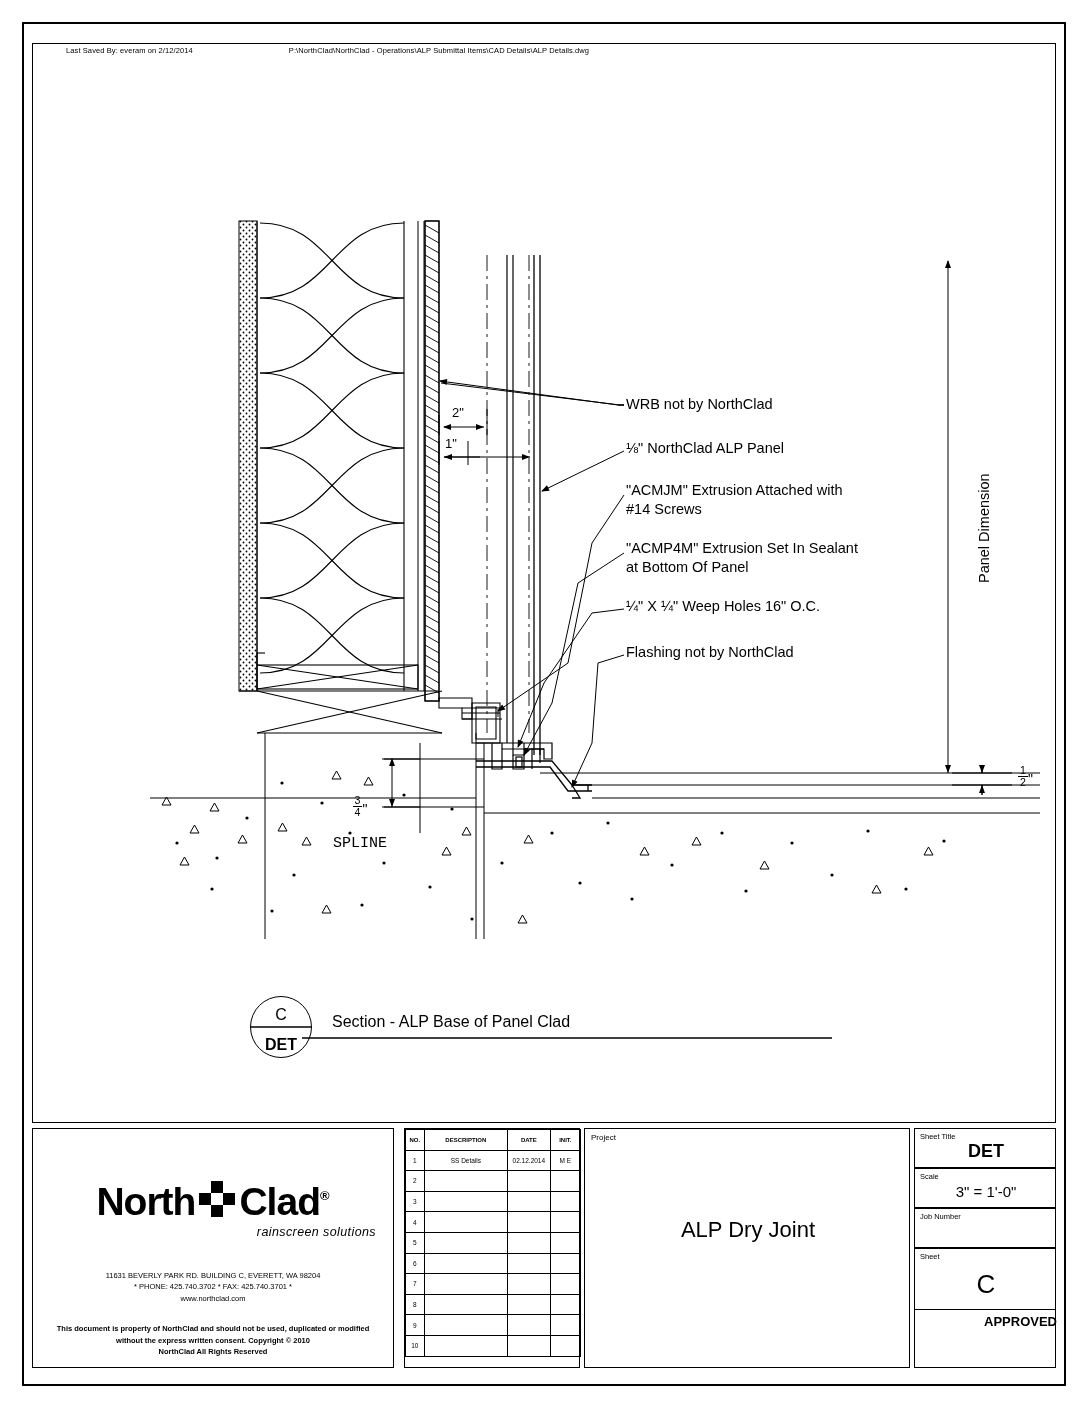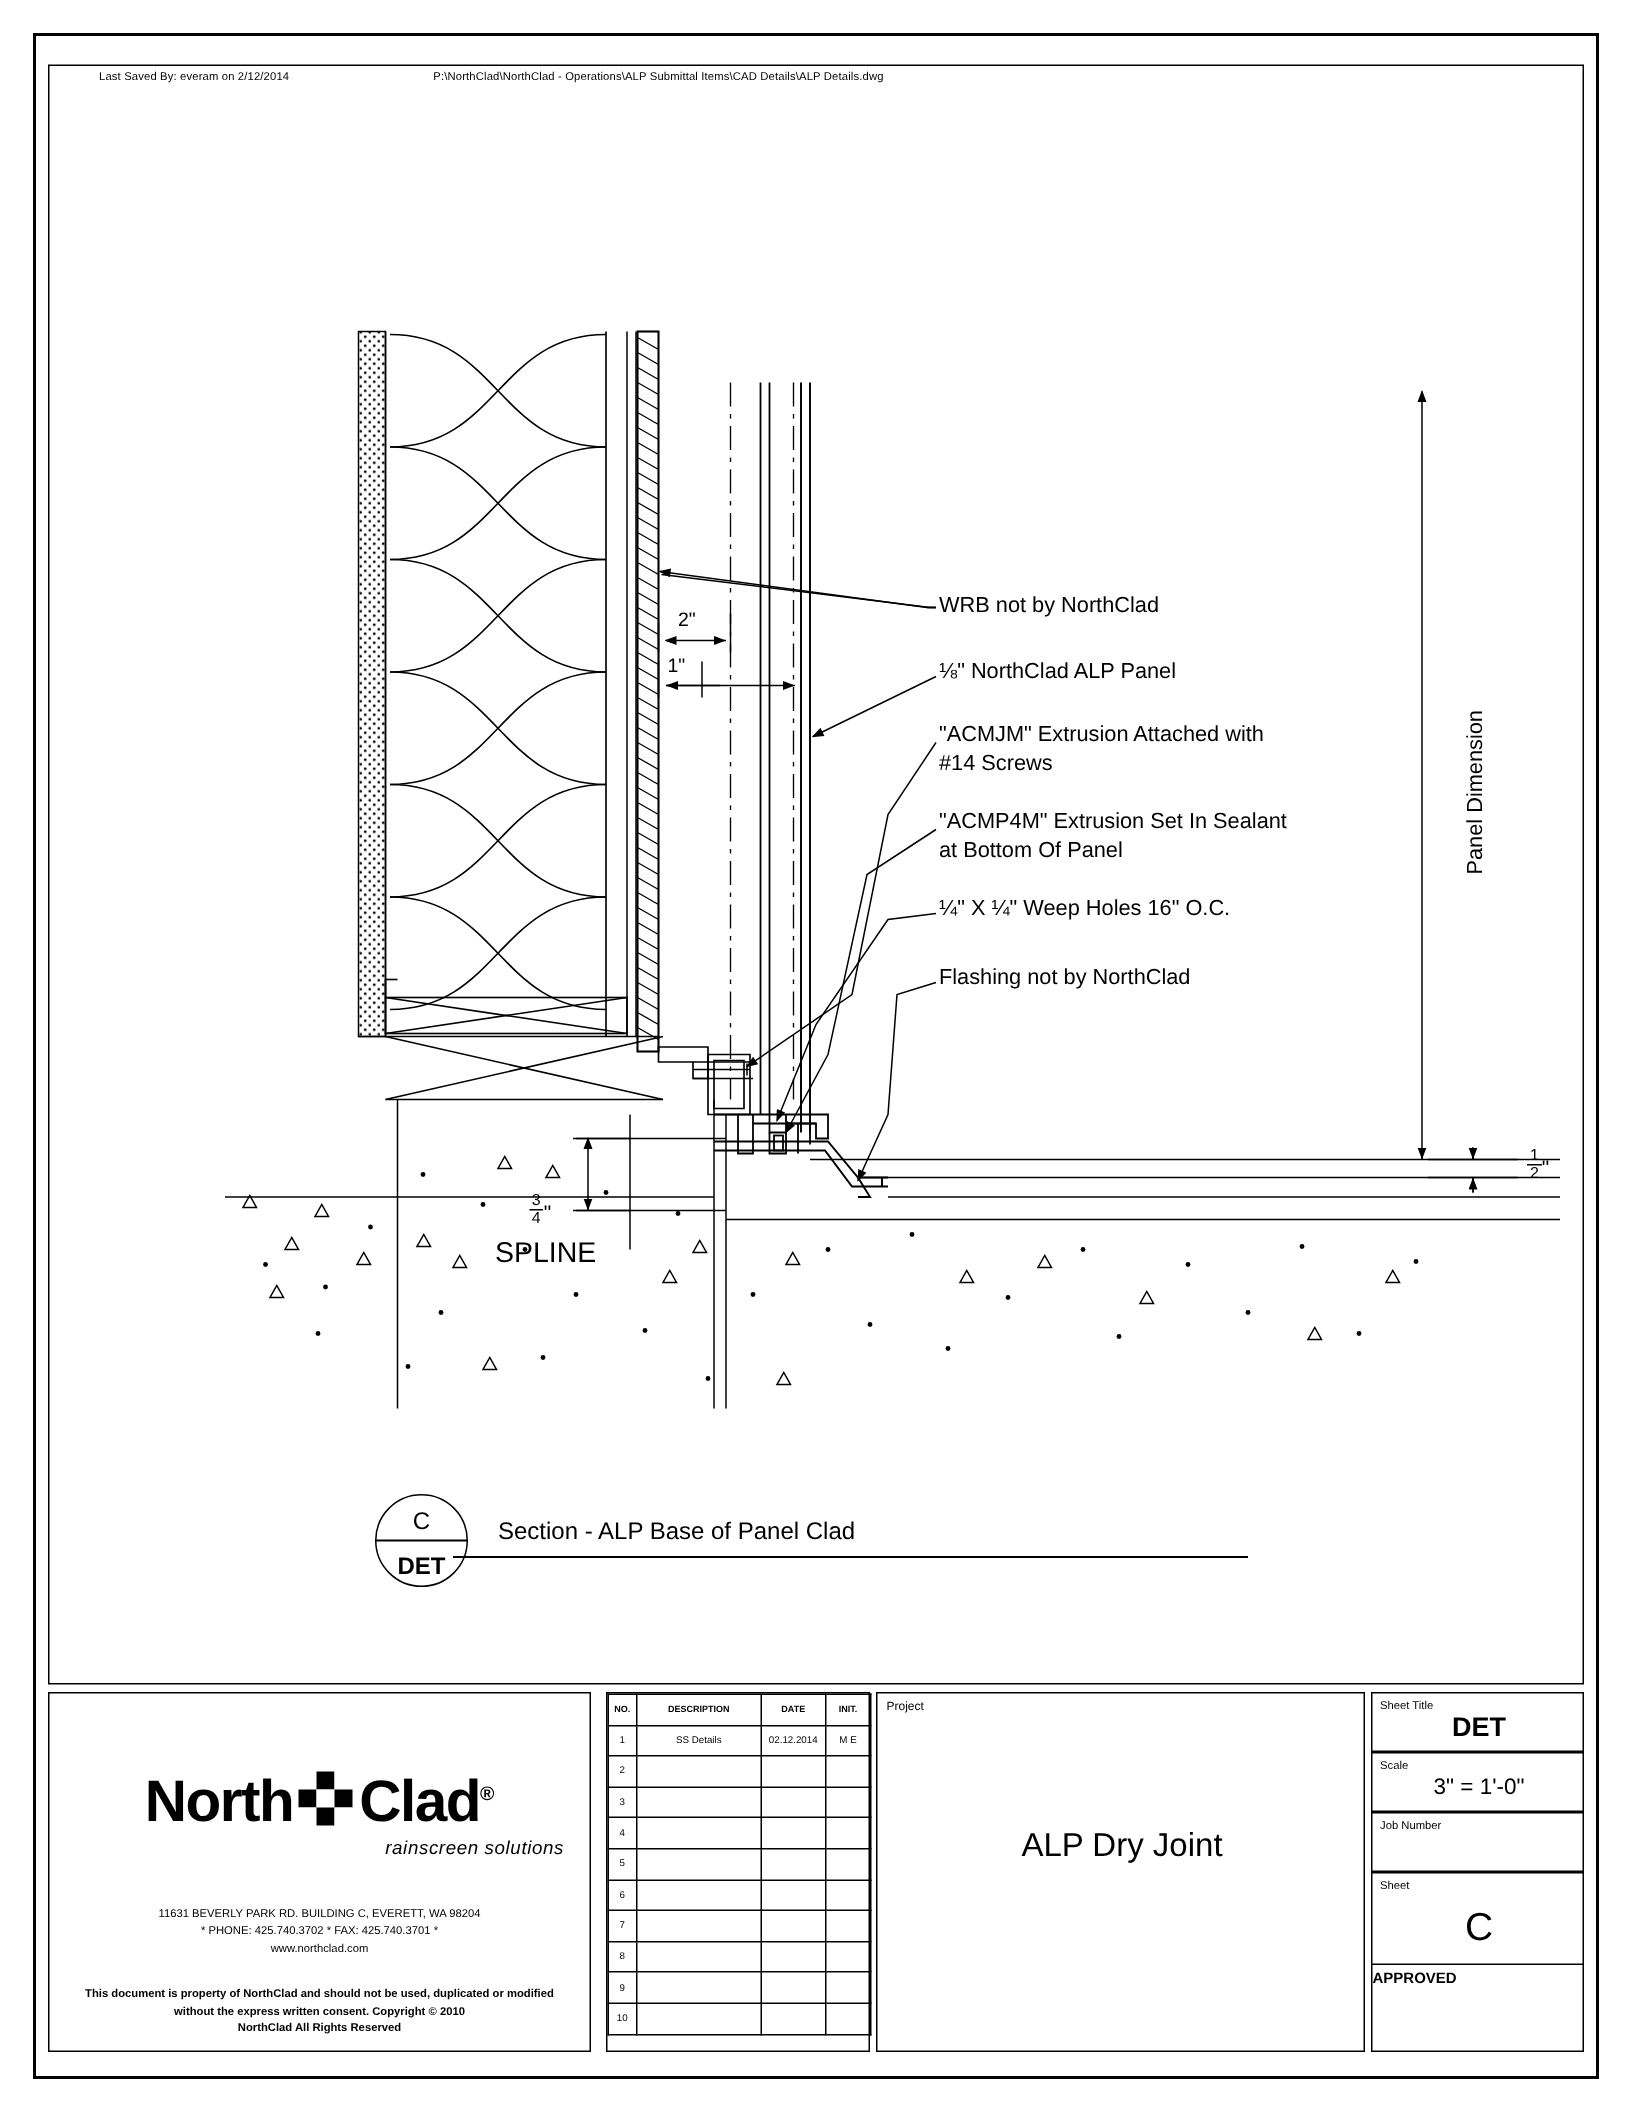--- a/index.html
+++ b/index.html
@@ -256,22 +256,22 @@
     position: absolute;
     left: 0; top: 20px;
     width: 142px;
     text-align: center;
     font-size: 26px;
   }
   .rc-approved {
     position: absolute;
     left: 0; top: 4px;
     width: 142px;
-    text-align: left;
-    font-size: 10px;
+    text-align: right;
+    font-size: 13px;
     font-weight: bold;
   }
 
   svg { display: block; }
   .frac {
     display: inline-block;
     text-align: center;
     vertical-align: -0.12em;
     font-size: 0.85em;
     line-height: 1;
@@ -570,21 +570,21 @@
         <span style="display:block; border-bottom:1px solid #000; padding:0 2px;">1</span>
         <span style="display:block; padding:0 2px;">2</span>
       </span><span style="font-size:14px;">"</span>
     </div>
 
     <div class="dim-small" style="left:298px; top:752px; width:60px;">
       <span class="frac">
         <span style="display:block; border-bottom:1px solid #000; padding:0 2px;">3</span>
         <span style="display:block; padding:0 2px;">4</span>
       </span><span style="font-size:14px;">"</span>
-      <div style="font-size:19px; margin-top:8px;">SPLINE</div>
+      <div style="font-size:15px; margin-top:18px;font-family:Liberation Mono, monospace;">SPLINE</div>
     </div>
 
     <div class="vert-label" style="left:944px; top:540px;">Panel Dimension</div>
 
     <div class="bubble" style="left:218px; top:953px;"></div>
     <div class="bubble-letter" style="left:218px; top:963px;">C</div>
     <div class="bubble-det" style="left:218px; top:993px;">DET</div>
     <div class="section-title" style="left:300px; top:970px;">Section - ALP Base of Panel Clad</div>
   </div>
 

